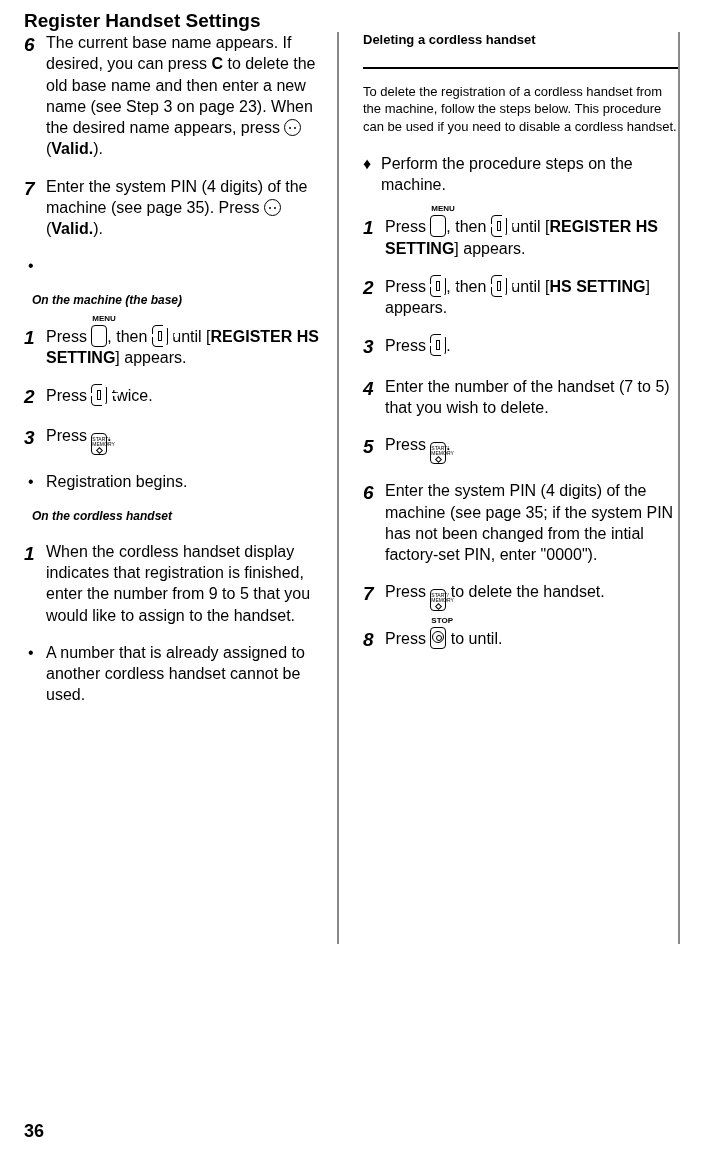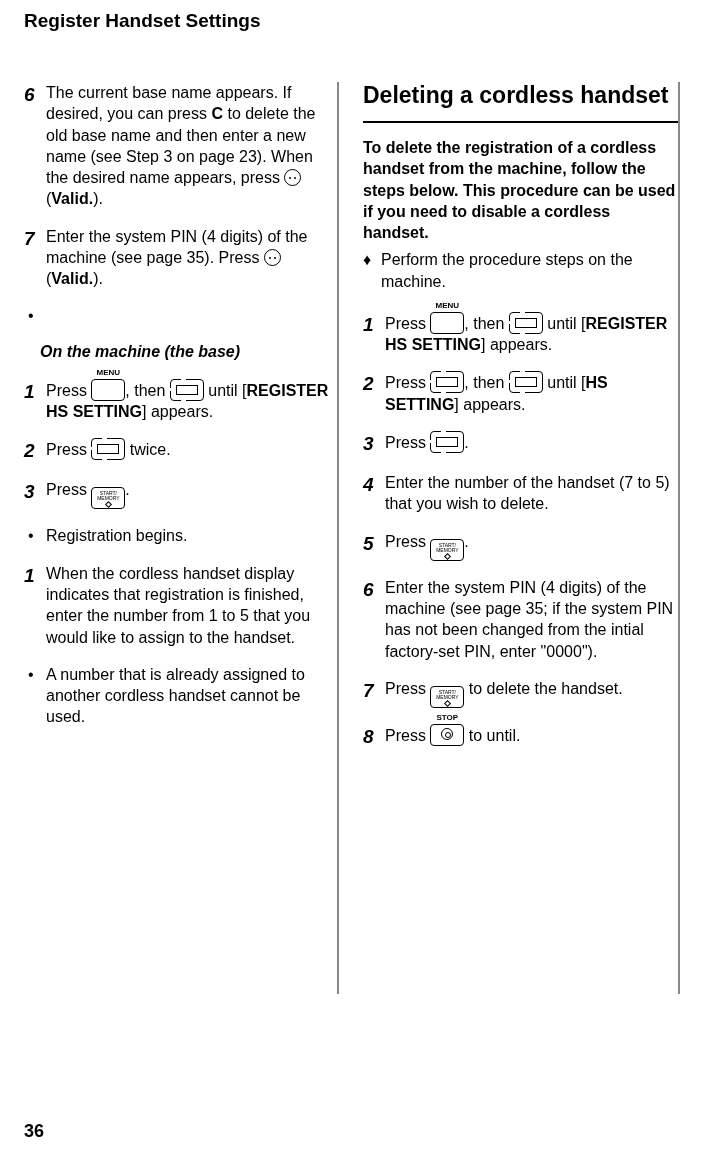--- a/index.html
+++ b/index.html
@@ -8,21 +8,20 @@
     height: 1154px;
     font-family: Arial, Helvetica, sans-serif;
     color: #000;
     background: #fff;
     padding: 10px 24px 10px 24px;
     position: relative;
   }
   .page-title {
     font-size: 19px;
     font-weight: bold;
-    margin-bottom: 50px;
   }
   .columns {
     display: flex;
     gap: 24px;
   }
   .col {
     width: 320px;
     position: relative;
   }
   .col-divider {
@@ -58,35 +57,34 @@
   .diamond-bullet {
     display: flex;
     margin: 0 0 20px 0;
     font-size: 16px;
     line-height: 1.33;
   }
   .diamond-bullet .d { width: 18px; flex-shrink: 0; }
   .subheading {
     font-style: italic;
     font-weight: bold;
-    font-size: 16px;
-    margin: 4px 0 18px 16px;
+    font-size: 12px;
+    margin: 4px 0 18px 8px;
   }
   .section-heading {
     font-weight: bold;
-    font-size: 23px;
+    font-size: 13px;
     border-bottom: 2px solid #000;
-    padding-bottom: 12px;
+    padding-bottom: 20px;
     margin-bottom: 14px;
   }
   .intro {
-    font-size: 16px;
-    line-height: 1.33;
-    margin-bottom: 6px;
-    font-weight: bold;
+    font-size: 13px;
+    line-height: 1.33;
+    margin-bottom: 18px;
   }
   .bold { font-weight: bold; }
   .icon-circle {
     display: inline-block;
     width: 17px; height: 17px;
     border: 1.5px solid #000;
     border-radius: 50%;
     vertical-align: -3px;
     position: relative;
   }
@@ -97,21 +95,21 @@
     width:2px;height:2px;border-radius:50%;background:#000;
   }
   .icon-circle::before{
     content:"";
     position:absolute;
     right:4px; top:7px;
     width:2px;height:2px;border-radius:50%;background:#000;
   }
   .icon-key {
     display: inline-block;
-    width: 34px; height: 22px;
+    width: 16px; height: 22px;
     border: 1.5px solid #000;
     border-radius: 4px;
     vertical-align: -5px;
     position: relative;
     background:#fff;
   }
   .icon-key .label-above{
     position:absolute;
     top:-12px; left:0; right:0;
     font-size:8px; font-weight:bold; text-align:center;
@@ -204,24 +202,25 @@
       <div class="step-body">
         <span>Press </span><span class="icon-key sm"><span class="sm-text">START/<br>MEMORY</span><span class="diamond"></span></span><span>.</span>
       </div>
     </div>
 
     <div class="bullet">
       <div class="dot">•</div>
       <div>Registration begins.</div>
     </div>
 
+    <div class="subheading">On the cordless handset</div>
 
     <div class="step">
       <div class="step-num">1</div>
-      <div class="step-body">When the cordless handset display indicates that registration is finished, enter the number from 1 to 5 that you would like to assign to the handset.</div>
+      <div class="step-body">When the cordless handset display indicates that registration is finished, enter the number from 9 to 5 that you would like to assign to the handset.</div>
     </div>
 
     <div class="bullet">
       <div class="dot">•</div>
       <div>A number that is already assigned to another cordless handset cannot be used.</div>
     </div>
 
   </div>
 
   <div class="col right-col">

